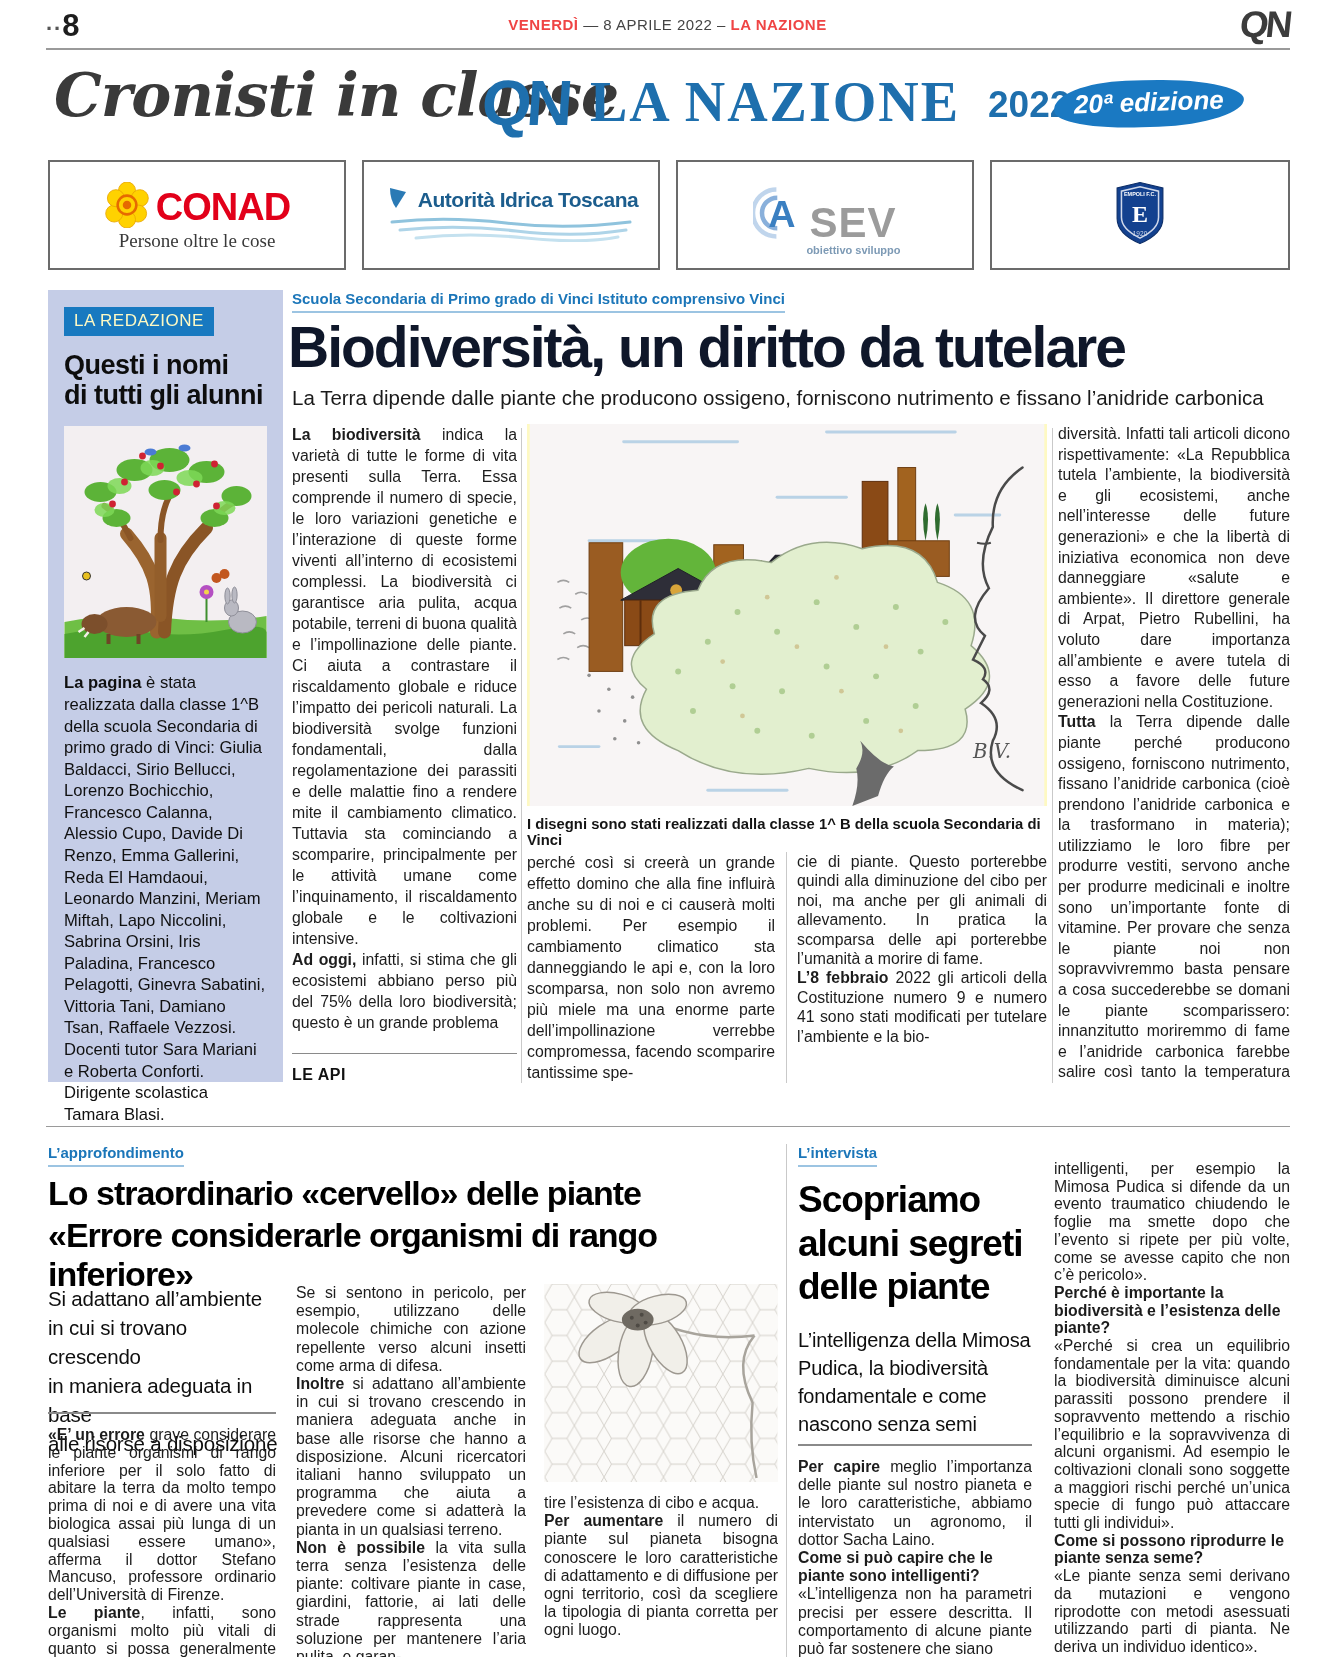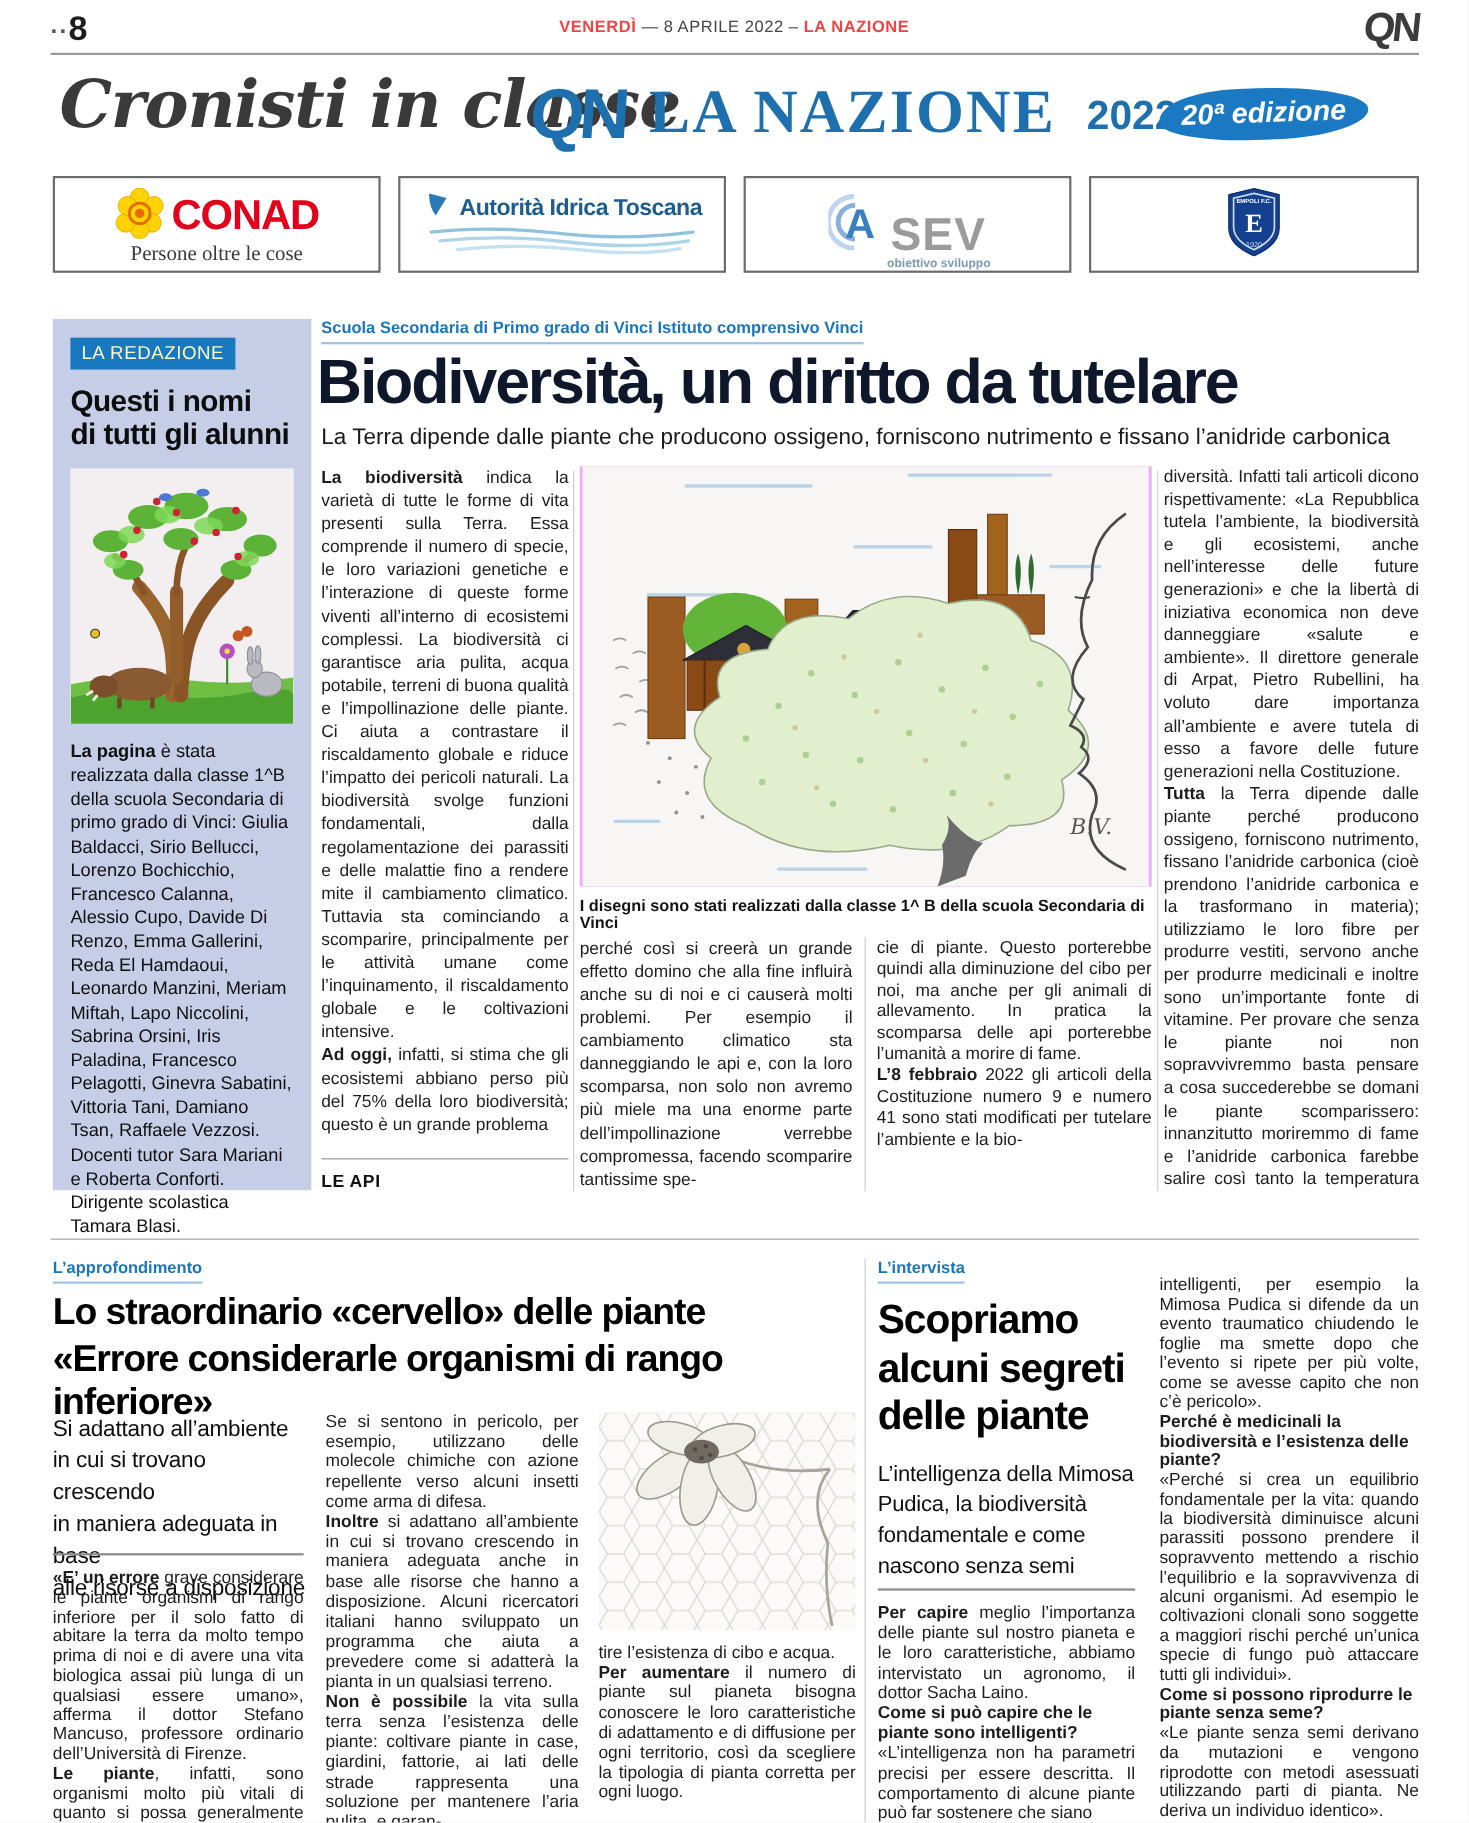--- a/index.html
+++ b/index.html
@@ -17,21 +17,21 @@
   .header-rule { left:46px; top:48px; width:1244px; height:2px; background:#9a9a9a; }
 
   
   .script-title { left:54px; top:60px; font-family:"DejaVu Serif", serif; font-style:italic; font-weight:bold; font-size:60px; color:#3a3a3a; letter-spacing:-1px; }
   .mast-qn { left:482px; top:66px; font-size:64px; font-weight:bold; letter-spacing:-5px; color:#1e6fad; transform:skewX(-4deg); }
   .mast-brand { left:590px; top:70px; font-family:"Liberation Serif", serif; font-weight:bold; font-size:56px; color:#1e6fad; letter-spacing:2px; }
   .mast-year { left:988px; top:84px; font-size:37px; font-weight:bold; color:#1e6fad; }
   .edition-badge { left:1054px; top:80px; background:#1a79c2; color:#fff; font-style:italic; font-weight:bold; font-size:26px; padding:7px 20px 9px; border-radius:42% 58% 50% 50% / 62% 52% 58% 44%; transform:rotate(-2deg); }
 
   
-  .sponsor { top:160px; height:88px; border:2px solid #6b6b6b; background:#fff; display:flex; align-items:center; justify-content:center; }
+  .sponsor { top:160px; height:110px; border:2px solid #6b6b6b; background:#fff; display:flex; align-items:center; justify-content:center; }
   .sp1 { left:48px; width:298px; flex-direction:column; }
   .sp2 { left:362px; width:298px; flex-direction:column; }
   .sp3 { left:676px; width:298px; }
   .sp4 { left:990px; width:300px; }
   .conad-row { display:flex; align-items:center; gap:6px; margin-top:4px; }
   .conad-word { color:#e2001a; font-weight:bold; font-size:38px; letter-spacing:-1px; font-family:"Liberation Sans",sans-serif; }
   .conad-tag { font-family:"Liberation Serif", serif; font-size:19px; color:#3a3a3a; margin-top:-2px; }
   .ait-row { display:flex; align-items:center; gap:6px; }
   .ait-word { color:#1c5d8d; font-weight:bold; font-size:21px; letter-spacing:-.5px; }
   .asev-wrap { display:flex; align-items:flex-end; gap:2px; position:relative; }
@@ -52,21 +52,21 @@
   .main-subhead { left:292px; top:386px; width:1000px; font-size:20.5px; color:#1a1a1a; }
 
   .bt { font-size:15.8px; text-align:justify; color:#1c1c1c; }
   .bt p + p { margin-top:0; }
   .lead { font-weight:bold; }
 
   .colA1 { left:292px; top:424px; width:225px; height:662px; line-height:21px; overflow:hidden; }
   .leapi { margin-top:20px; border-top:1.5px solid #8a8a8a; padding-top:10px; }
   .leapi-label { font-size:16px; font-weight:bold; letter-spacing:.5px; color:#111; }
 
-  .main-art { left:527px; top:424px; width:520px; height:382px; background:#f0abfc; }
+  .main-art { left:527px; top:424px; width:520px; height:382px; background:#fef9c3; }
   .main-caption { left:527px; top:816px; width:520px; font-size:14.8px; font-weight:bold; color:#141414; }
   .colB2 { left:527px; top:852px; width:248px; height:233px; line-height:21px; overflow:hidden; }
   .colB3 { left:797px; top:852px; width:250px; height:233px; line-height:19.4px; overflow:hidden; }
   .colC4 { left:1058px; top:424px; width:232px; height:661px; line-height:20.6px; overflow:hidden; }
 
   .vline { background:#c9c9c9; width:1px; }
 
   
   .bottom-rule { left:46px; top:1126px; width:1244px; height:1px; background:#9a9a9a; }
 
@@ -444,19 +444,19 @@
   <div class="abs int-rule"></div>
 
   <div class="abs bt int-col1">
     <p><span class="lead">Per capire</span><span> meglio l’importanza delle piante sul nostro pianeta e le loro caratteristiche, abbiamo intervistato un agronomo, il dottor Sacha Laino.</span></p>
     <p class="q">Come si può capire che le piante sono intelligenti?</p>
     <p>«L’intelligenza non ha parametri precisi per essere descritta. Il comportamento di alcune piante può far sostenere che siano</p>
   </div>
 
   <div class="abs bt int-col2">
     <p>intelligenti, per esempio la Mimosa Pudica si difende da un evento traumatico chiudendo le foglie ma smette dopo che l’evento si ripete per più volte, come se avesse capito che non c’è pericolo».</p>
-    <p class="q">Perché è medicinali la biodiversità e l’esistenza delle piante?</p>
+    <p class="q">Perché è importante la biodiversità e l’esistenza delle piante?</p>
     <p>«Perché si crea un equilibrio fondamentale per la vita: quando la biodiversità diminuisce alcuni parassiti possono prendere il sopravvento mettendo a rischio l’equilibrio e la sopravvivenza di alcuni organismi. Ad esempio le coltivazioni clonali sono soggette a maggiori rischi perché un’unica specie di fungo può attaccare tutti gli individui».</p>
     <p class="q">Come si possono riprodurre le piante senza seme?</p>
     <p>«Le piante senza semi derivano da mutazioni e vengono riprodotte con metodi asessuati utilizzando parti di pianta. Ne deriva un individuo identico».</p>
   </div>
 
 </div>
 
 </body></html>

